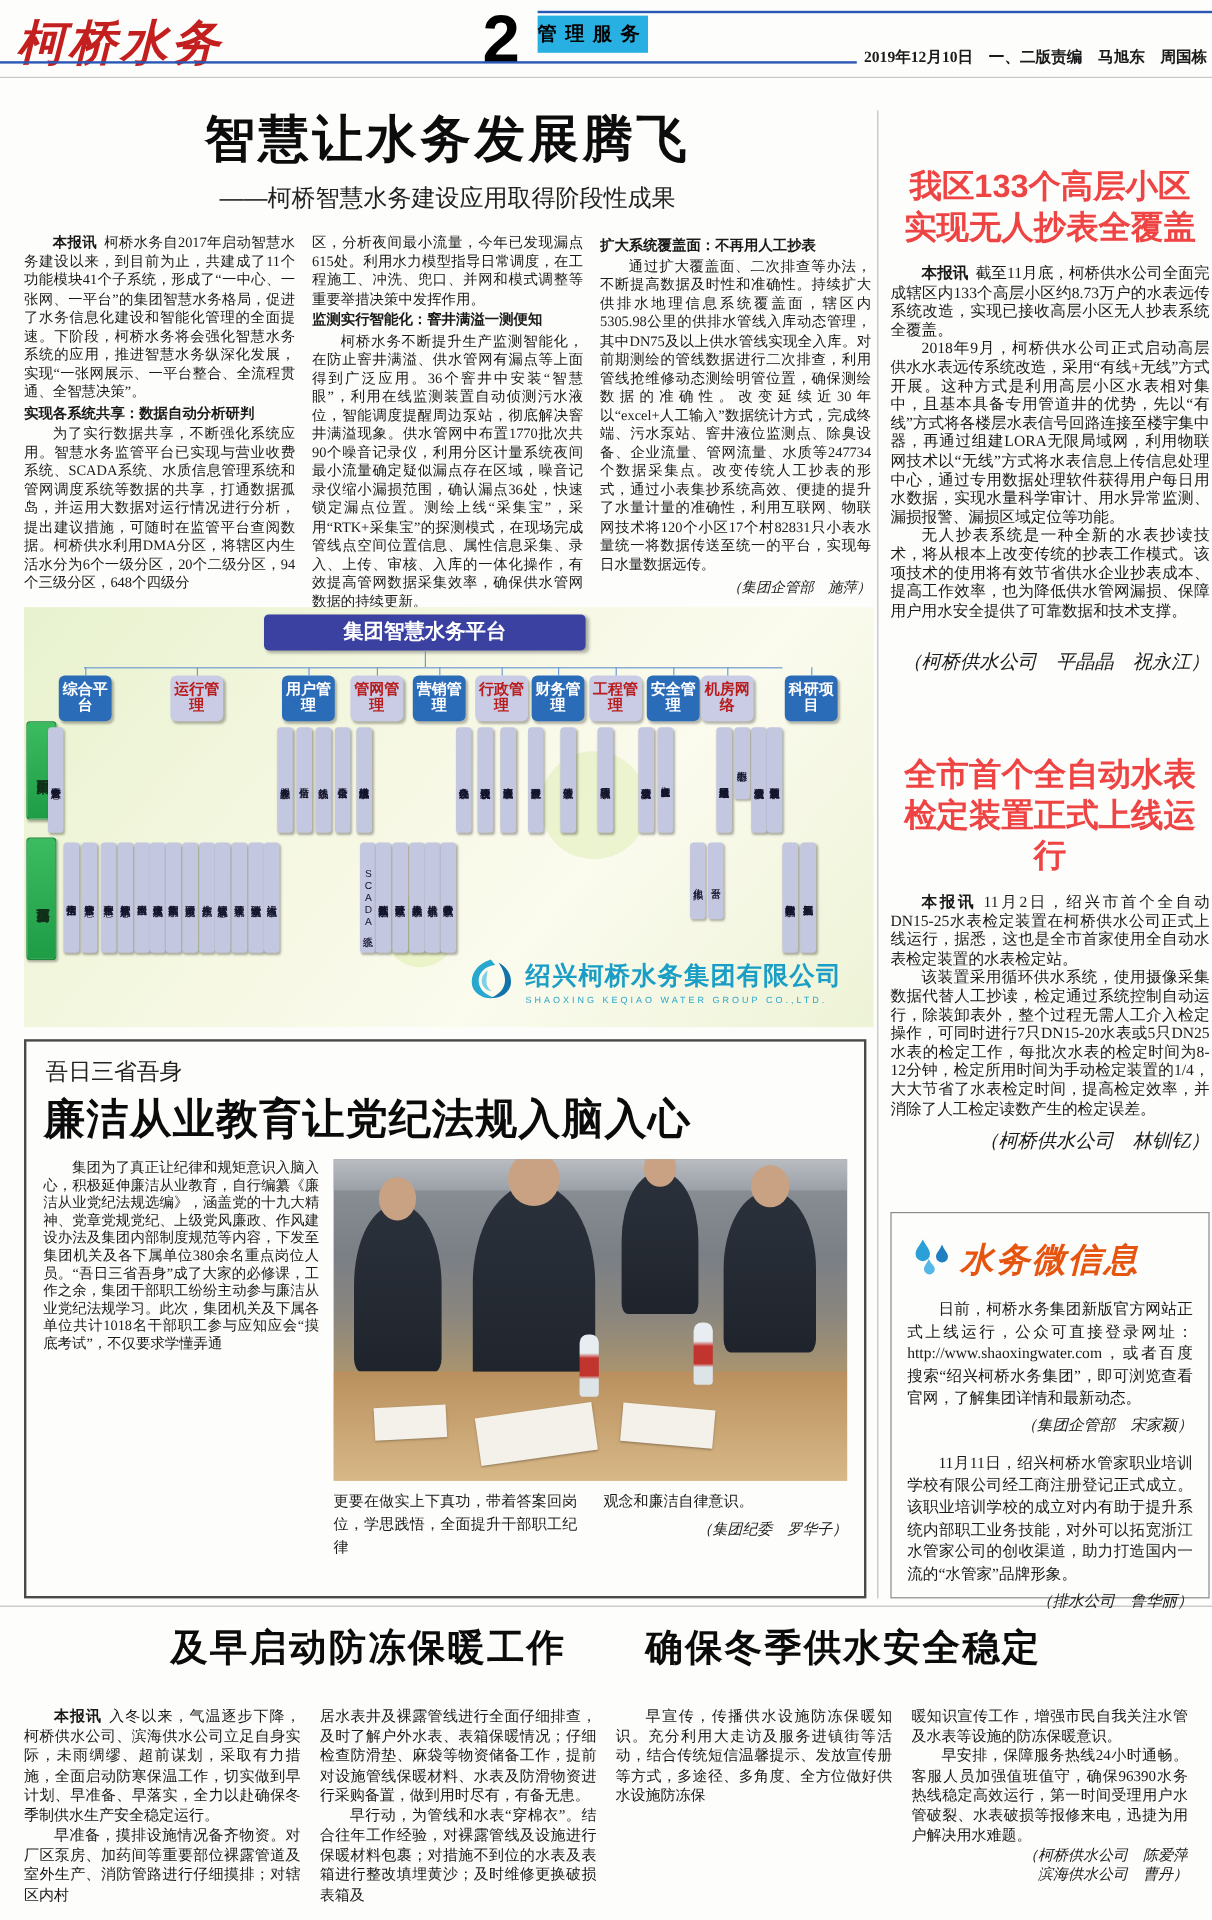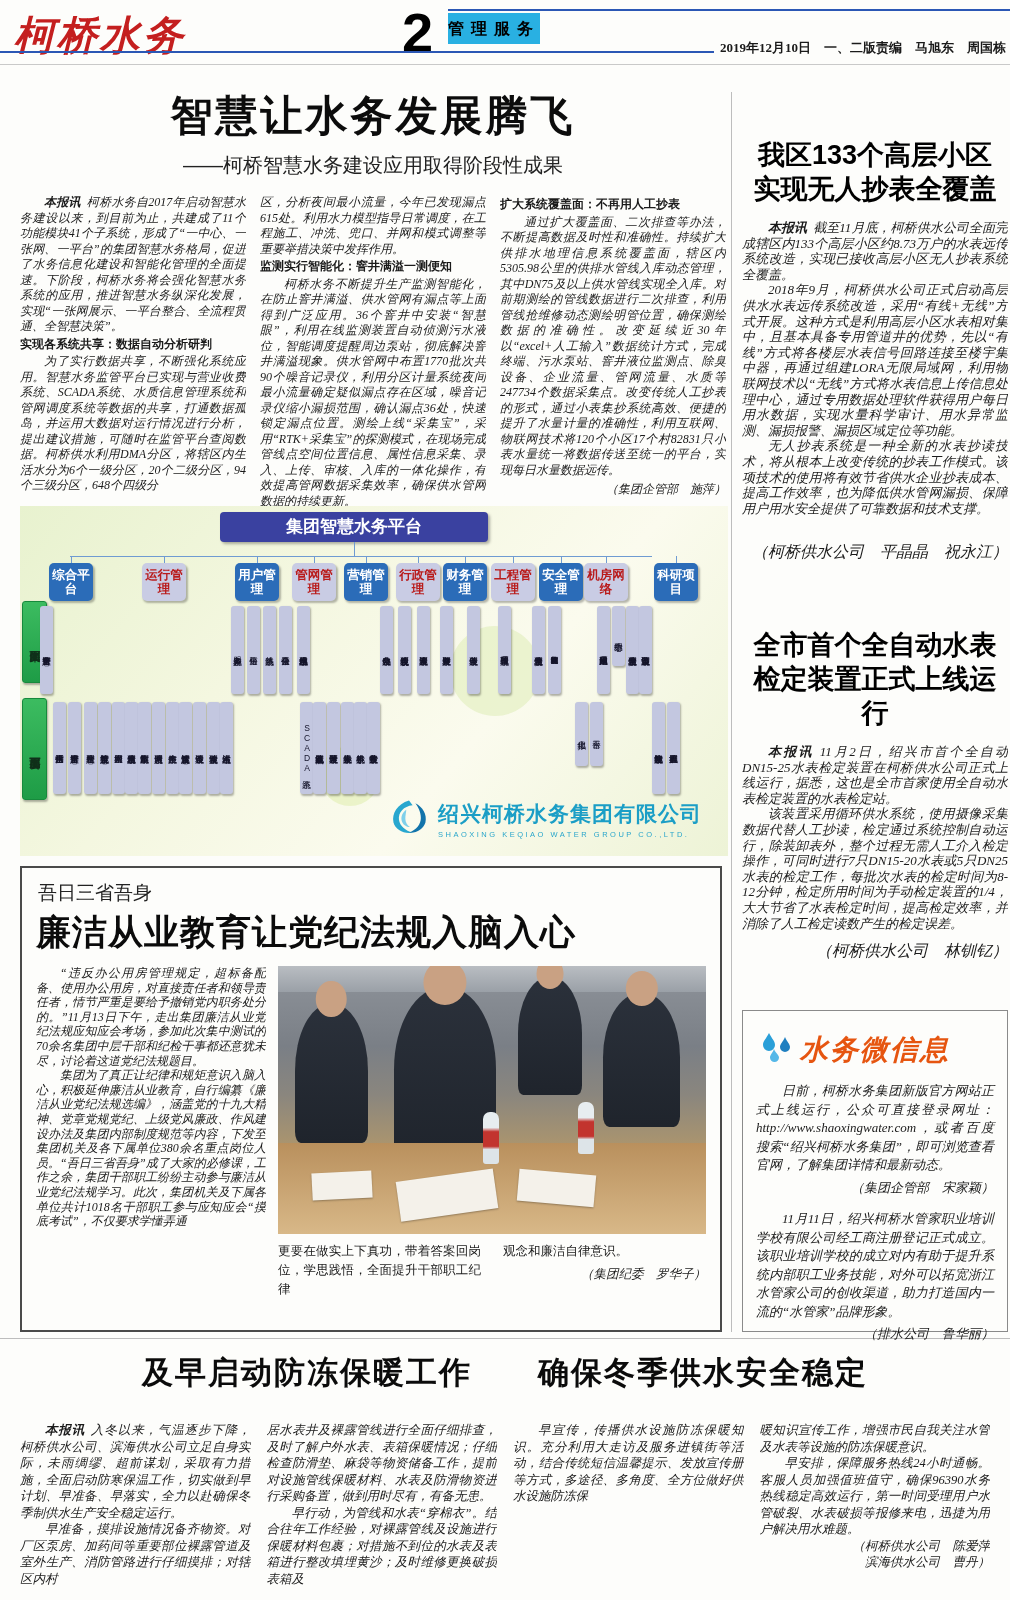--- a/index.html
+++ b/index.html
@@ -29,31 +29,31 @@
 
   
   .lead { left:20px; top:88px; width:706px; }
   .lead h1 { text-align:center; font-size:42px; letter-spacing:3px; color:#0c0c0c;
              font-family:"Liberation Sans","DejaVu Sans",sans-serif; }
   .lead .sub { text-align:center; font-size:20px; margin-top:8px; color:#222;
                font-family:"Liberation Sans",sans-serif; }
   .cols { display:flex; gap:14px; margin-top:16px; }
   .col { width:226px; height:328px; overflow:hidden; font-size:12px; line-height:15.5px;
          text-align:justify; }
-  .p { text-indent:2em;font-style:italic; }
+  .p { text-indent:2em; }
   .p.noindent { text-indent:0; }
   .lede { font-family:"Liberation Sans",sans-serif; margin-right:6px; }
   .subhead { font-weight:bold; font-family:"Liberation Sans",sans-serif; text-indent:0;
              margin:2px 0; }
   .byline { text-align:right; font-style:italic; margin-top:4px; }
 
   
   .sa { left:742px; width:266px; }
   .sa .t { text-align:center; font-size:27px; font-weight:bold; line-height:34px;
-           color:#000000; font-family:"Liberation Sans","DejaVu Sans",sans-serif; }
+           color:#ef4444; font-family:"Liberation Sans","DejaVu Sans",sans-serif; }
   .sa .body { margin-top:14px; font-size:13px; line-height:15.6px; text-align:justify;
               overflow:hidden; }
   .sa1 { top:138px; } .sa1 .body { height:318px; }
   .sa2 { top:628px; } .sa2 .body { height:193px; }
 
   
   .diagram { left:20px; top:506px; width:708px; height:350px; overflow:hidden;
              background:linear-gradient(130deg,#e8f2cf 0%,#f4f7e0 35%,#fbfbee 65%,#edf3d6 100%); }
   .d-blob1 { position:absolute; left:430px; top:120px; width:90px; height:90px; border-radius:50%;
              background:#dcecb2; opacity:.5; }
@@ -64,21 +64,21 @@
             border-radius:4px; box-shadow:2px 2px 3px rgba(0,0,0,.3);
             font-family:"Liberation Sans",sans-serif; }
   .d-vroot { position:absolute; left:334px; top:36px; height:14px; width:0;
              border-left:1.5px solid #6f9bd2; }
   .d-hbus { position:absolute; left:50px; top:50px; width:582px; height:0;
             border-top:1.5px solid #6f9bd2; }
   .d-l2 { position:absolute; top:57px; width:44px; height:38px; border-radius:5px;
           font-size:12.5px; font-weight:bold; display:flex; align-items:center;
           justify-content:center; text-align:center; line-height:1.15; word-break:break-all;
           padding:2px; box-shadow:1.5px 2px 2px rgba(0,0,0,.28);
-          font-family:Liberation Serif, serif; }
+          font-family:Liberation Mono, monospace; }
   .d-l2::before { content:""; position:absolute; top:-7px; left:50%; height:7px; width:0;
                   border-left:1.5px solid #6f9bd2; }
   .d-l2.blue { background:#2b6cb8; color:#fff; }
   .d-l2.light { background:#c9cce4; color:#b91c1c; }
   .strip { position:absolute; width:13px; background:#c3c7e0; color:#14142a;
            writing-mode:vertical-rl; text-orientation:upright; font-size:8.5px;
            line-height:13px; border-radius:3px; box-shadow:1px 1.5px 2px rgba(0,0,0,.3);
            display:flex; align-items:center; justify-content:center; overflow:hidden;
            font-family:"Liberation Sans",sans-serif; }
   .strip.tiny { font-size:7.5px; }
@@ -282,21 +282,20 @@
       <div class="en">SHAOXING KEQIAO WATER GROUP CO.,LTD.</div>
     </span>
   </div>
 </section>
 
 <section class="abs integrity">
   <div class="kicker">吾日三省吾身</div>
   <h2>廉洁从业教育让党纪法规入脑入心</h2>
   <div class="ig">
     <div class="ig-left">
-      <p class="p">“违反办公用房管理规定，超标备配备、使用办公用房，对直接责任者和领导责任者，情节严重是要给予撤销党内职务处分的。”11月13日下午，走出集团廉洁从业党纪法规应知应会考场，参加此次集中测试的70余名集团中层干部和纪检干事都还意犹未尽，讨论着这道党纪法规题目。</p>
       <p class="p">集团为了真正让纪律和规矩意识入脑入心，积极延伸廉洁从业教育，自行编纂《廉洁从业党纪法规选编》，涵盖党的十九大精神、党章党规党纪、上级党风廉政、作风建设办法及集团内部制度规范等内容，下发至集团机关及各下属单位380余名重点岗位人员。“吾日三省吾身”成了大家的必修课，工作之余，集团干部职工纷纷主动参与廉洁从业党纪法规学习。此次，集团机关及下属各单位共计1018名干部职工参与应知应会“摸底考试”，不仅要求学懂弄通</p>
     </div>
     <div class="ig-right">
       <div class="photo">
         <div class="ph-beam"></div>
         <div class="ph-person" style="left:4%; top:14%; width:17%; height:52%;"></div>
         <div class="ph-person" style="left:27%; top:8%; width:24%; height:64%;"></div>
         <div class="ph-person" style="left:56%; top:4%; width:15%; height:44%;"></div>
         <div class="ph-person" style="left:76%; top:10%; width:18%; height:50%;"></div>
         <div class="ph-desk"></div>

